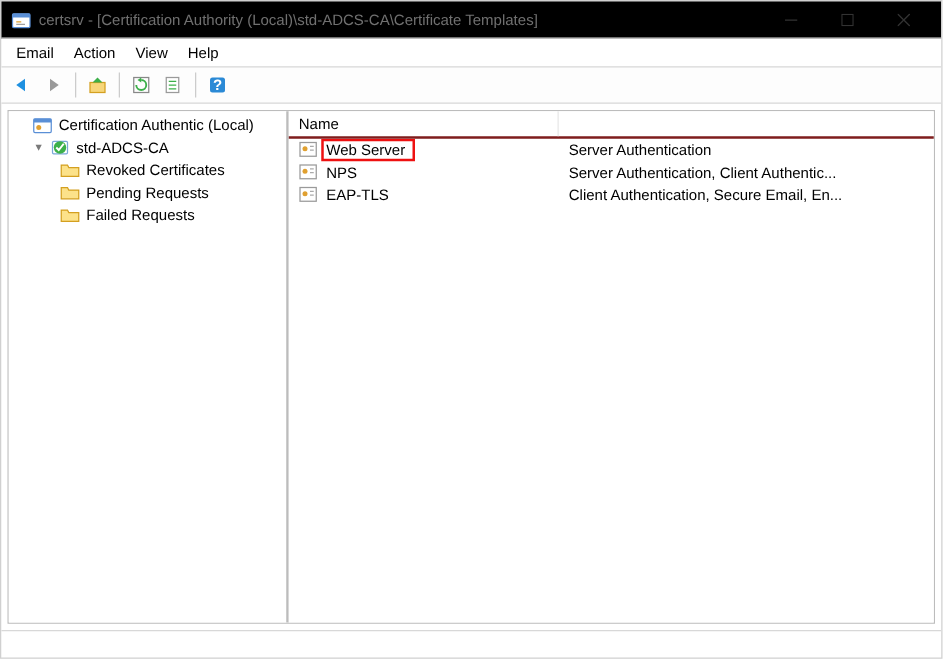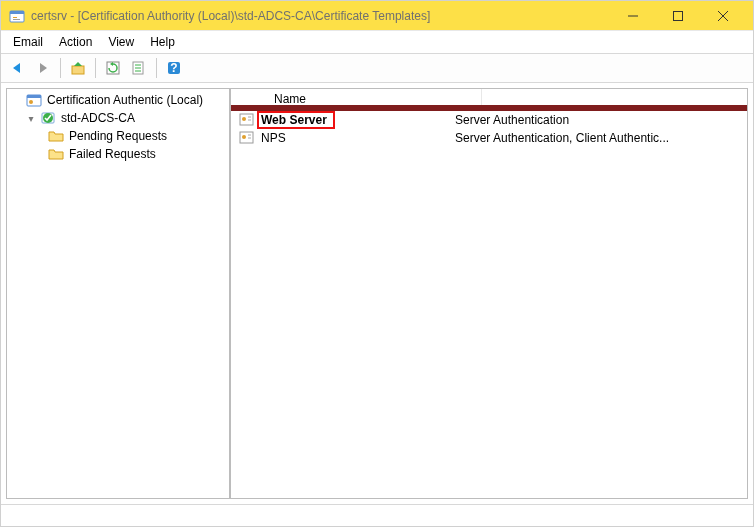--- a/index.html
+++ b/index.html
@@ -1,20 +1,20 @@
 <!DOCTYPE html>
 <html><head>
 <meta charset="utf-8">
 <style>
   * { box-sizing: border-box; font-family: "Segoe UI", Tahoma, sans-serif; font-size: 12px; }
   html, body { margin:0; padding:0; }
   body { width:754px; height:527px; border:1px solid #d0d0d0; background:#fff; display:flex; flex-direction:column; }
 
   
-  .titlebar { height:30px; background:#fde047; display:flex; align-items:center; padding:0 8px; border-bottom:1px solid #e8e8e8; }
+  .titlebar { height:30px; background:#000000; display:flex; align-items:center; padding:0 8px; border-bottom:1px solid #e8e8e8; }
   .titlebar .app-icon { width:16px; height:16px; margin-right:6px; }
   .titlebar .title-text { color:#707070; flex:1; white-space:nowrap; overflow:hidden; }
   .win-controls { display:flex; gap:0; }
   .win-btn { width:45px; height:28px; display:flex; align-items:center; justify-content:center; color:#666; }
 
   
   .menubar { height:22px; display:flex; align-items:center; padding:0 4px; }
   .menu-item { padding:2px 8px; color:#000; }
 
   
@@ -31,29 +31,29 @@
   .tree-row { display:flex; align-items:center; height:18px; padding-left:4px; white-space:nowrap; }
   .tree-row .twisty { width:12px; text-align:center; color:#7a7a7a; font-size:10px; cursor:pointer;}
   .tree-row .icon { width:16px; height:16px; margin:0 3px; flex-shrink:0;}
   .tree-row .label { padding:0 2px; }
   .tree-row.depth0 { padding-left:4px; }
   .tree-row.depth1 { padding-left:18px; }
   .tree-row.depth2 { padding-left:38px; }
   .tree-row.highlight .label { border:2px solid #e11; padding:0 4px; }
 
   
-  .list-header { height:22px; display:flex; border-bottom:6px solid #7f1d1d;padding-left:35px;}
+  .list-header { height:22px; display:flex; border-bottom:2px solid #7f1d1d;}
   .col { padding:3px 8px; border-right:1px solid #e8e8e8; color:#000; }
   .col-name { width:216px; }
   .col-purpose { flex:1; }
   .list-body { flex:1; overflow:auto; }
   .list-row { height:18px; display:flex; align-items:center; }
   .list-row .cell-name { width:216px; padding-left:8px; display:flex; align-items:center; gap:4px;}
   .list-row .cell-purpose { flex:1; padding-left:8px; white-space:nowrap; overflow:hidden; text-overflow:ellipsis;}
-  .list-row.highlight .cell-name .text { border:2px solid #e11; padding:0 6px 0 2px; margin-left:-2px;font-weight:bold;}
+  .list-row.highlight .cell-name .text { border:2px solid #e11; padding:0 6px 0 2px; margin-left:-2px;}
   .list-row .cell-name .text { padding:0 2px;}
 
   
   .folder-icon svg, .cert-icon svg, .app-icon svg { display:block;}
 
   
   .statusbar { height:22px; border-top:1px solid #d8d8d8; }
 </style>
 </head>
 <body>
@@ -151,20 +151,28 @@
       <span class="label">Certification Authentic (Local)</span>
     </div>
     <div class="tree-row depth1">
       <span class="twisty">▾</span>
       <span class="icon"><svg width="16" height="16">
             <rect x="2" y="3" width="12" height="10" rx="1" fill="#fff" stroke="#7aa8d8"></rect>
             <circle cx="8" cy="8" r="5" fill="#3cb04a"></circle>
             <path d="M5 8 L7 10 L11 5" fill="none" stroke="#fff" stroke-width="1.6"></path>
           </svg></span>
       <span class="label">std-ADCS-CA</span>
+    </div>
+    <div class="tree-row depth2">
+      <span class="icon folder-icon">
+          <svg width="16" height="16">
+            <path d="M1 4 L6 4 L7 6 L15 6 L15 13 L1 13 Z" fill="#fce28a" stroke="#d4a020"></path>
+          </svg>
+        </span>
+      <span class="label">Revoked Certificates</span>
     </div>
     <div class="tree-row depth2">
       <span class="icon folder-icon">
           <svg width="16" height="16">
             <path d="M1 4 L6 4 L7 6 L15 6 L15 13 L1 13 Z" fill="#fce28a" stroke="#d4a020"></path>
           </svg>
         </span>
       <span class="label">Pending Requests</span>
     </div>
     <div class="tree-row depth2">
@@ -203,18 +211,32 @@
                 <rect x="1" y="2" width="13" height="11" fill="#fff" stroke="#9a9a9a"></rect>
                 <circle cx="5" cy="7" r="2" fill="#e0a030"></circle>
                 <line x1="9" y1="5" x2="12" y2="5" stroke="#aaa"></line>
                 <line x1="9" y1="8" x2="12" y2="8" stroke="#aaa"></line>
               </svg>
             </span>
           <span class="text">NPS</span>
         </div>
         <div class="cell-purpose">Server Authentication, Client Authentic...</div>
       </div>
+      <div class="list-row">
+        <div class="cell-name">
+          <span class="cert-icon">
+              <svg width="16" height="16">
+                <rect x="1" y="2" width="13" height="11" fill="#fff" stroke="#9a9a9a"></rect>
+                <circle cx="5" cy="7" r="2" fill="#e0a030"></circle>
+                <line x1="9" y1="5" x2="12" y2="5" stroke="#aaa"></line>
+                <line x1="9" y1="8" x2="12" y2="8" stroke="#aaa"></line>
+              </svg>
+            </span>
+          <span class="text">EAP-TLS</span>
+        </div>
+        <div class="cell-purpose">Client Authentication, Secure Email, En...</div>
+      </div>
     </div>
   </div>
 
 </div>
 
 <div class="statusbar"></div>
 
 </body></html>

